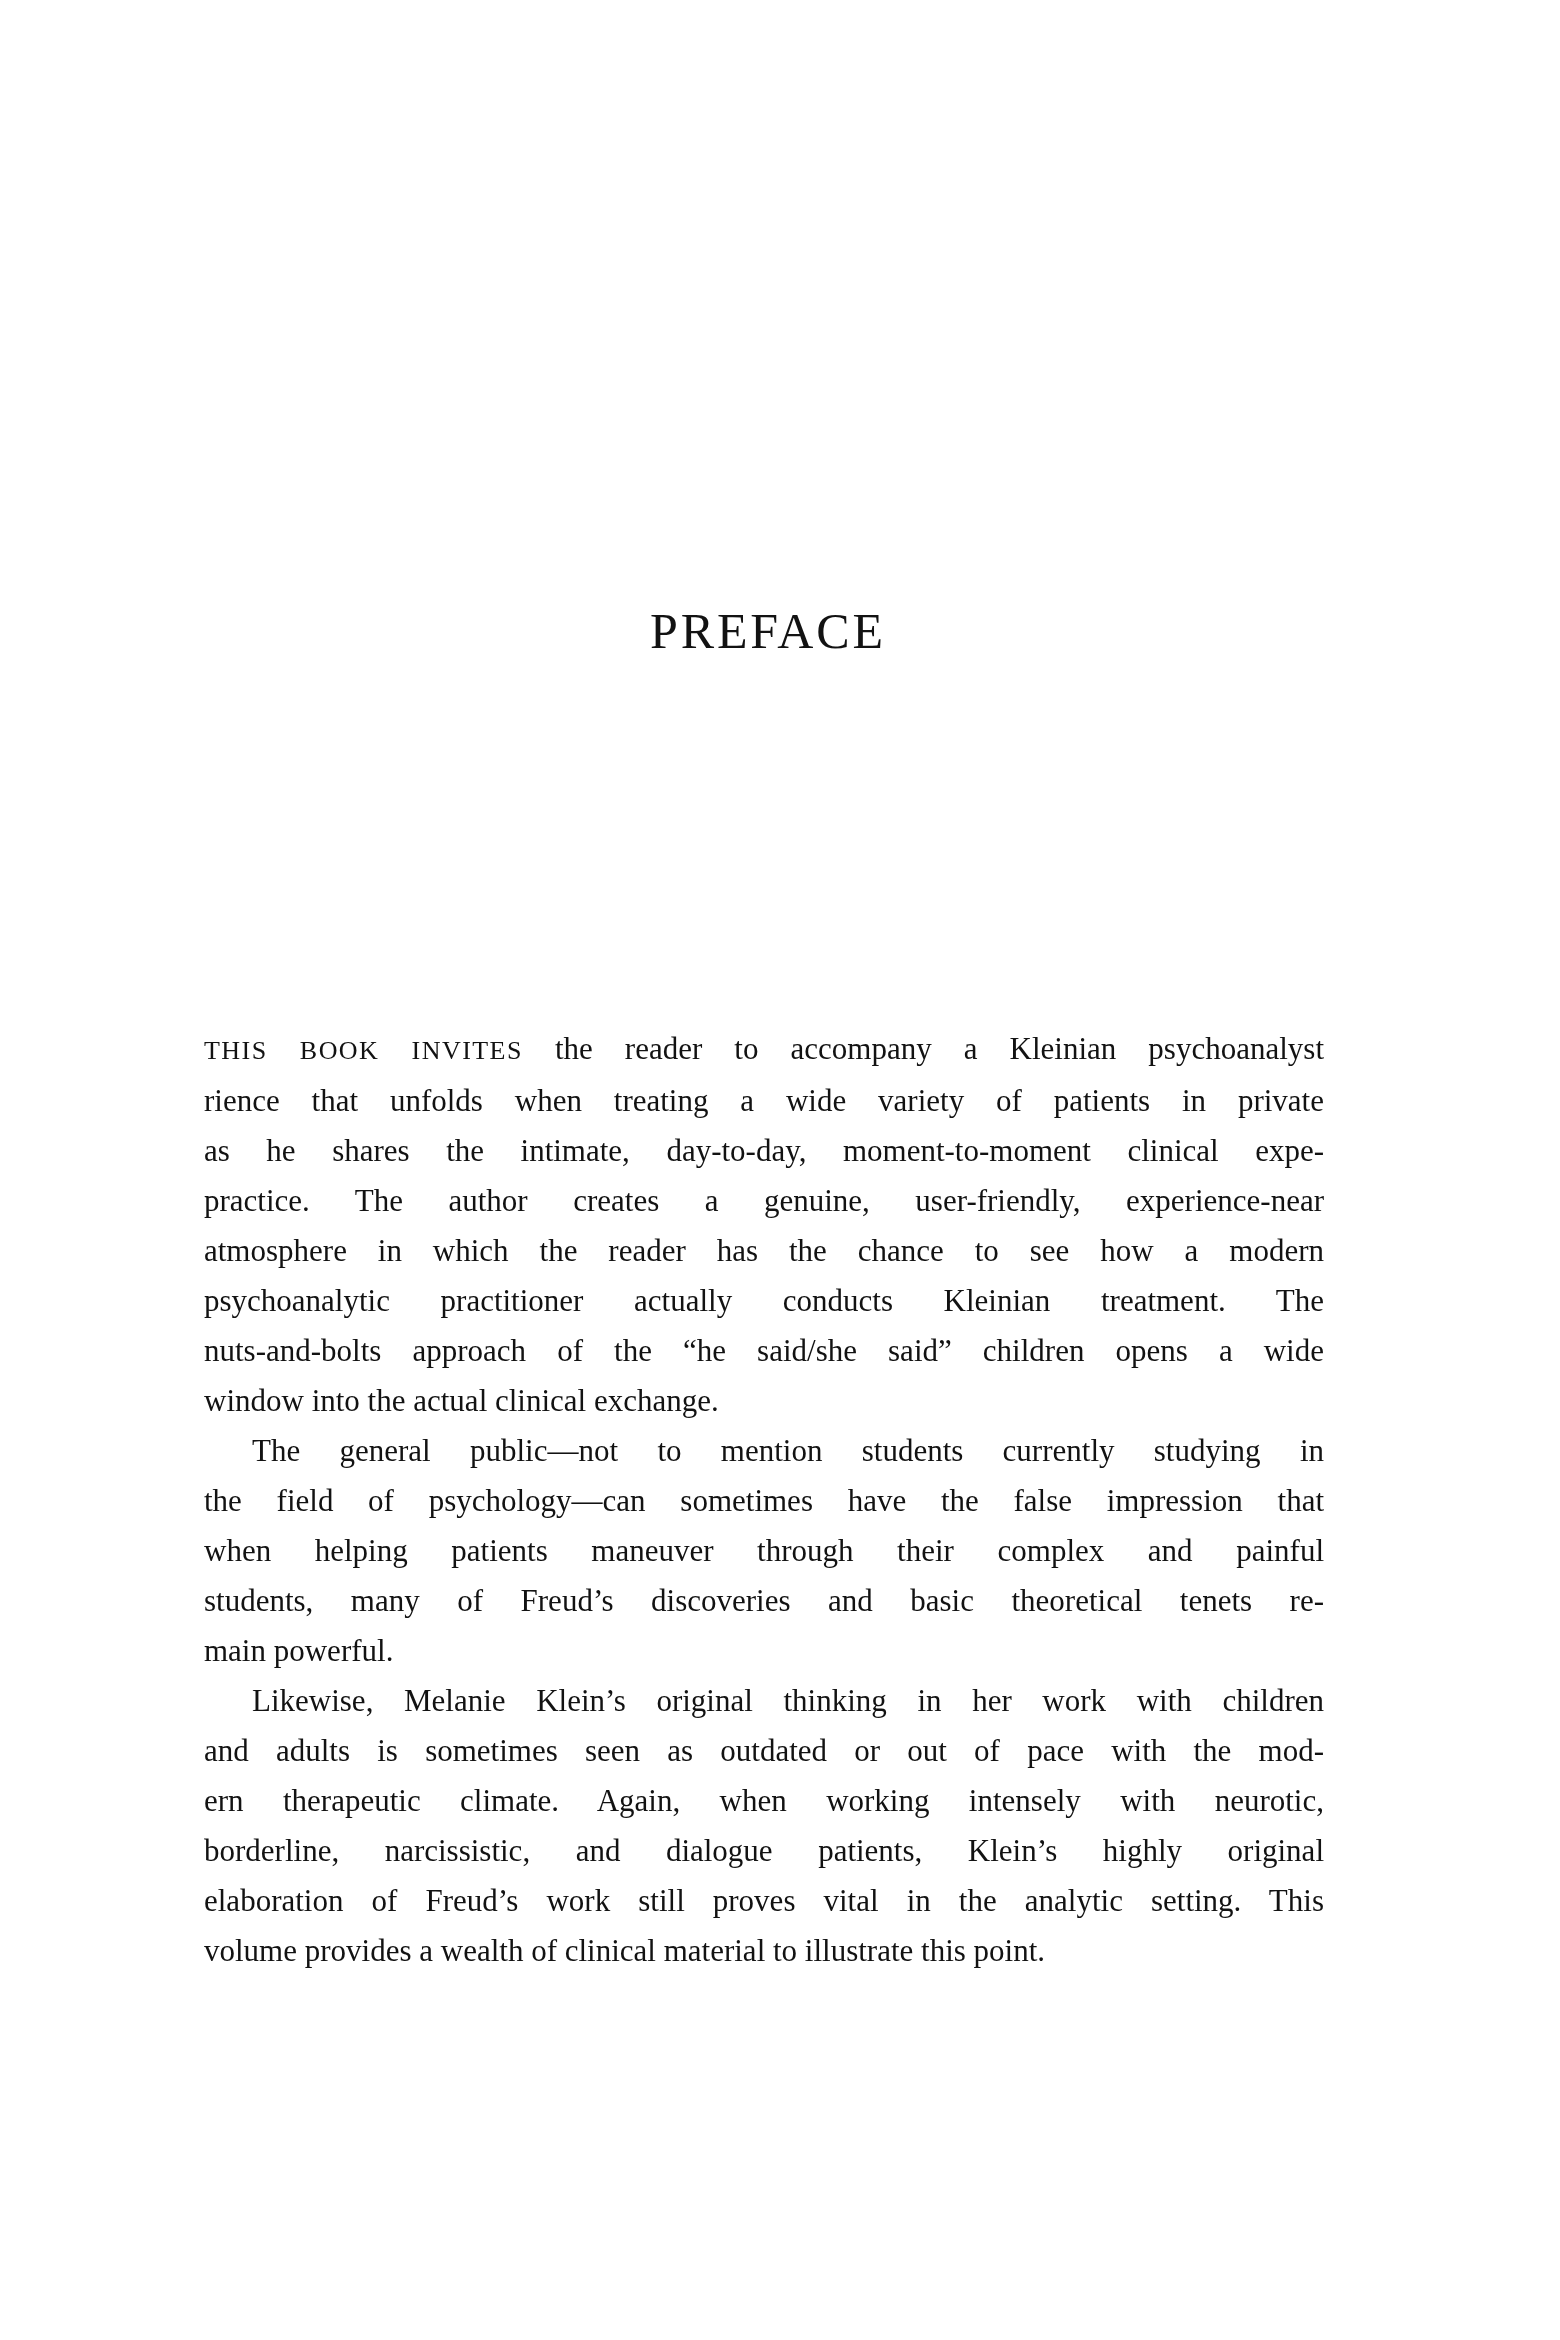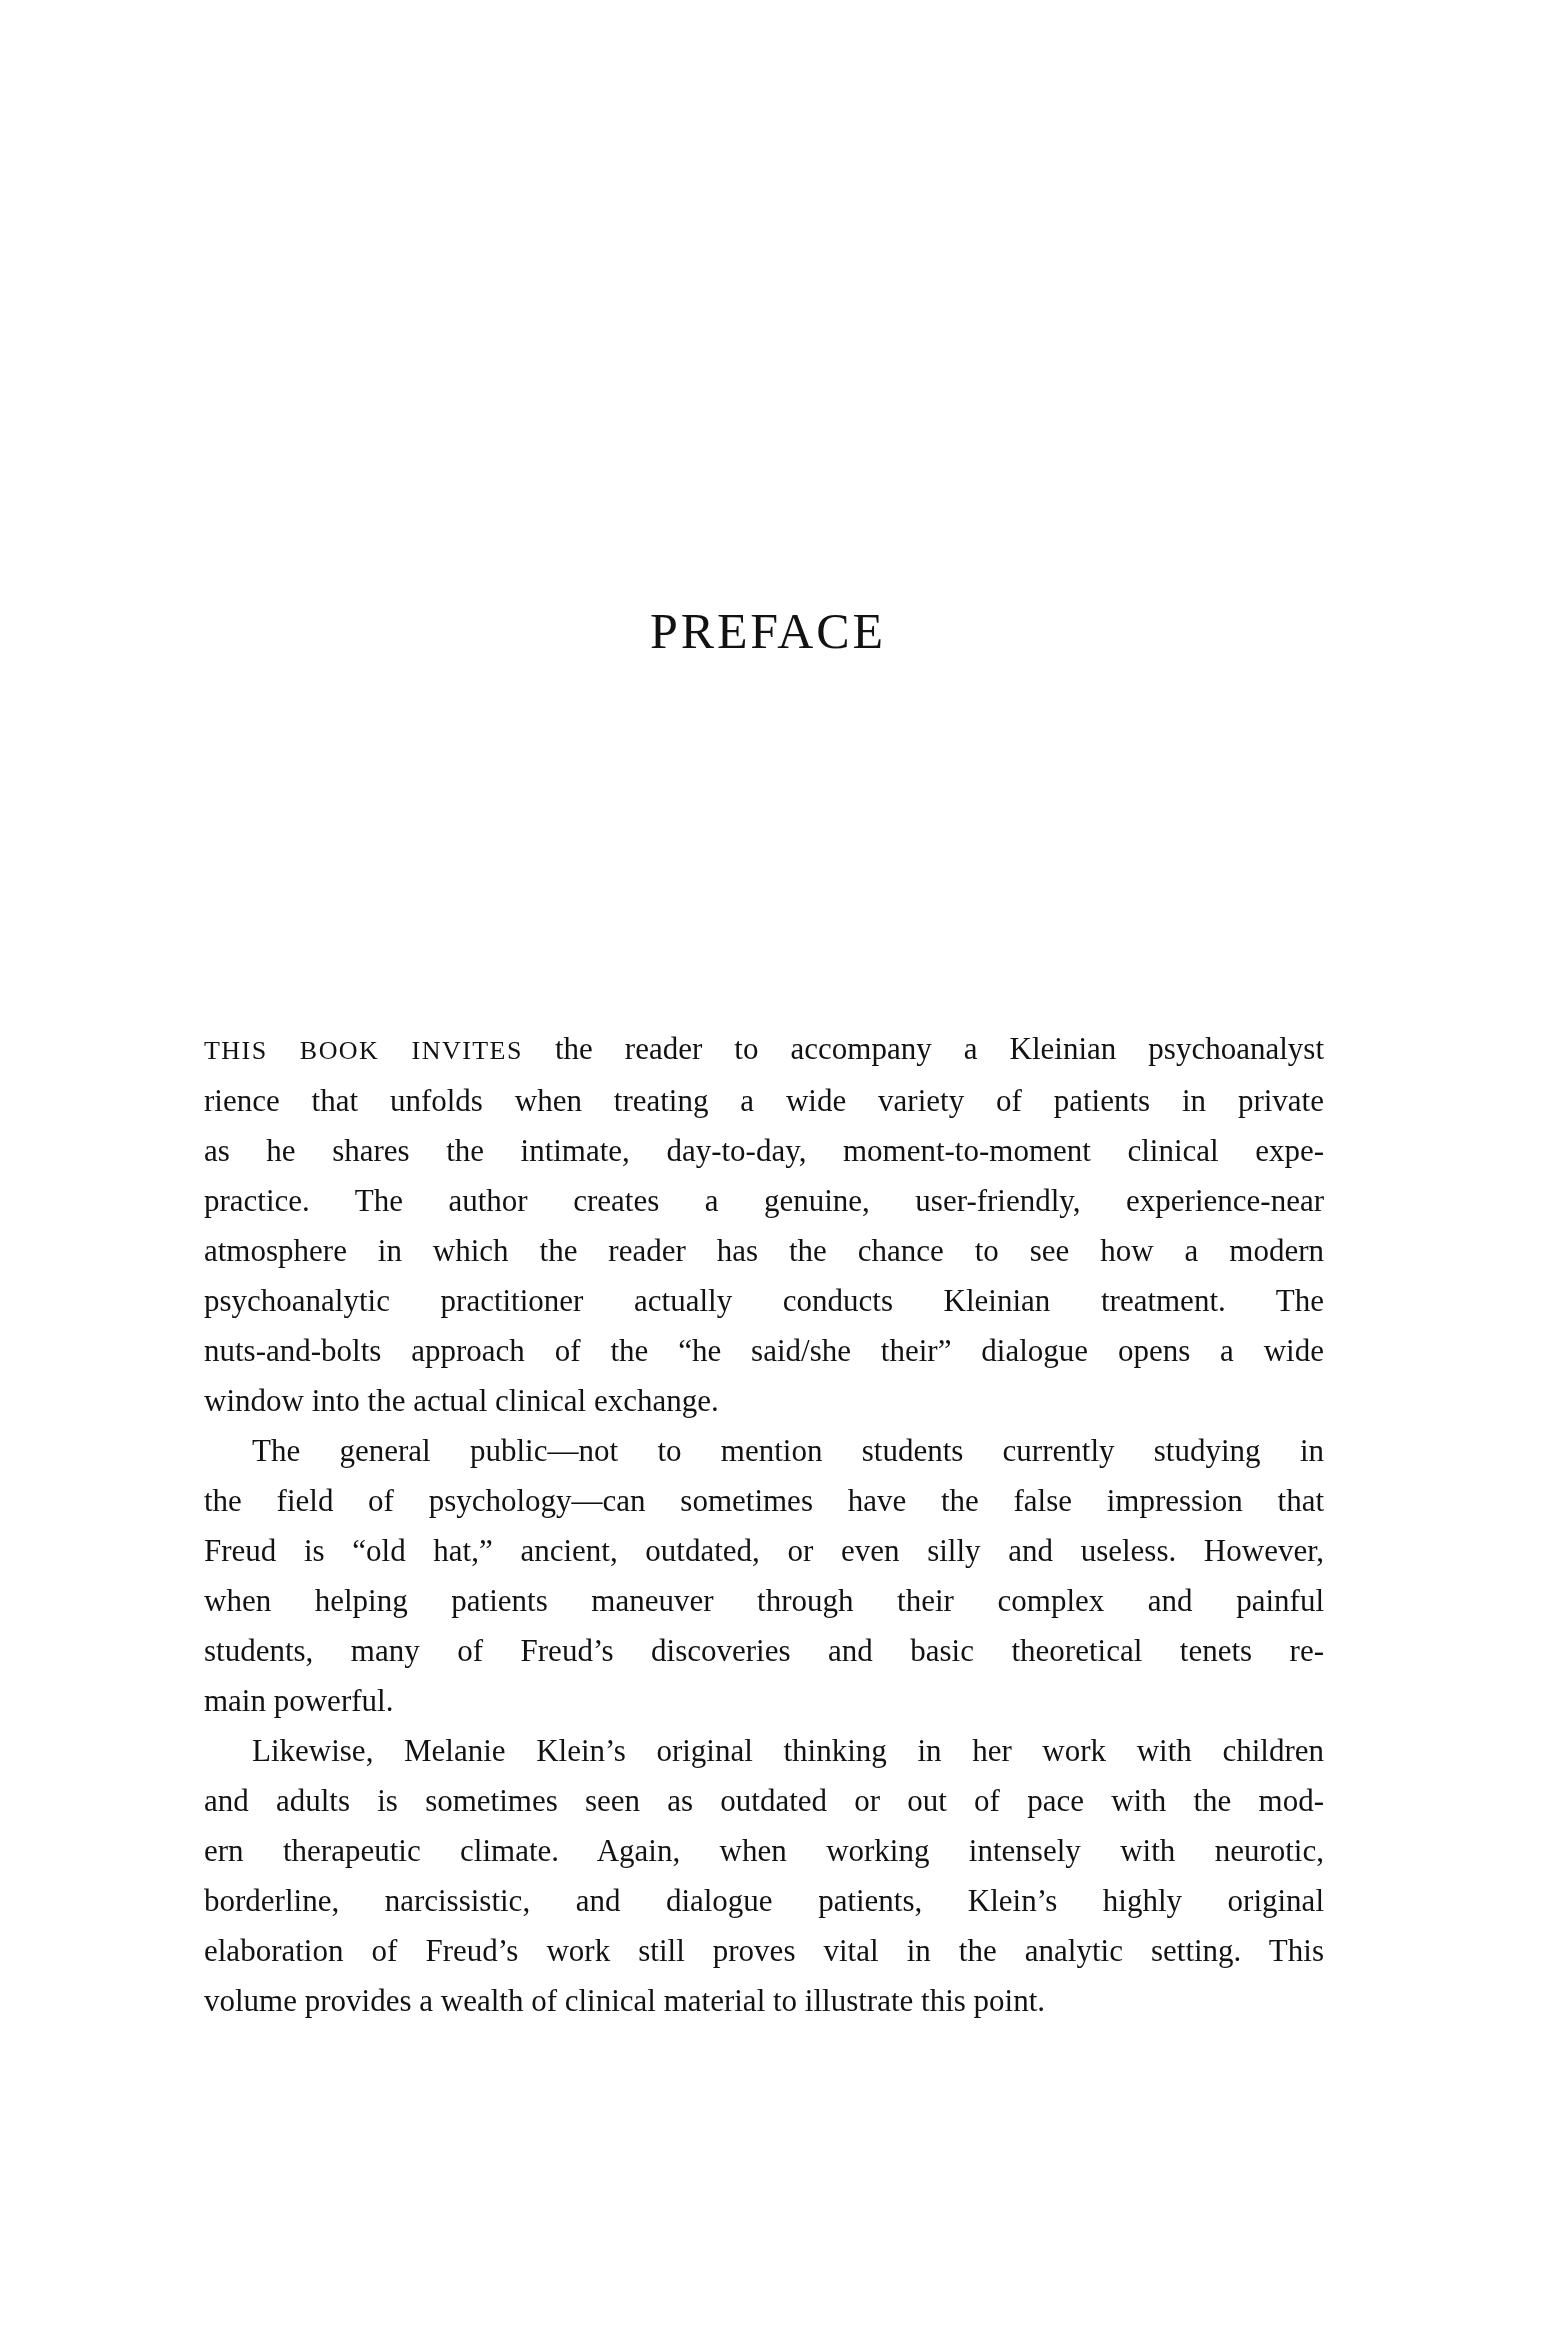--- a/index.html
+++ b/index.html
@@ -66,28 +66,27 @@
 
   <div class="body-text">
 
     <div class="paragraph">
       <div class="line"><span class="smallcaps">THIS BOOK INVITES</span><span> the reader to accompany a Kleinian psychoanalyst</span></div>
       <div class="line">rience that unfolds when treating a wide variety of patients in private</div>
       <div class="line">as he shares the intimate, day-to-day, moment-to-moment clinical expe-</div>
       <div class="line">practice. The author creates a genuine, user-friendly, experience-near</div>
       <div class="line">atmosphere in which the reader has the chance to see how a modern</div>
       <div class="line">psychoanalytic practitioner actually conducts Kleinian treatment. The</div>
-      <div class="line">nuts-and-bolts approach of the “he said/she their” dialogue opens a wide</div>
+      <div class="line">nuts-and-bolts approach of the “he said/she said” children opens a wide</div>
       <div class="line last">window into the actual clinical exchange.</div>
     </div>
 
     <div class="paragraph">
       <div class="line indent">The general public—not to mention students currently studying in</div>
       <div class="line">the field of psychology—can sometimes have the false impression that</div>
-      <div class="line">Freud is “old hat,” ancient, outdated, or even silly and useless. However,</div>
       <div class="line">when helping patients maneuver through their complex and painful</div>
       <div class="line">students, many of Freud’s discoveries and basic theoretical tenets re-</div>
       <div class="line last">main powerful.</div>
     </div>
 
     <div class="paragraph">
       <div class="line indent">Likewise, Melanie Klein’s original thinking in her work with children</div>
       <div class="line">and adults is sometimes seen as outdated or out of pace with the mod-</div>
       <div class="line">ern therapeutic climate. Again, when working intensely with neurotic,</div>
       <div class="line">borderline, narcissistic, and dialogue patients, Klein’s highly original</div>

